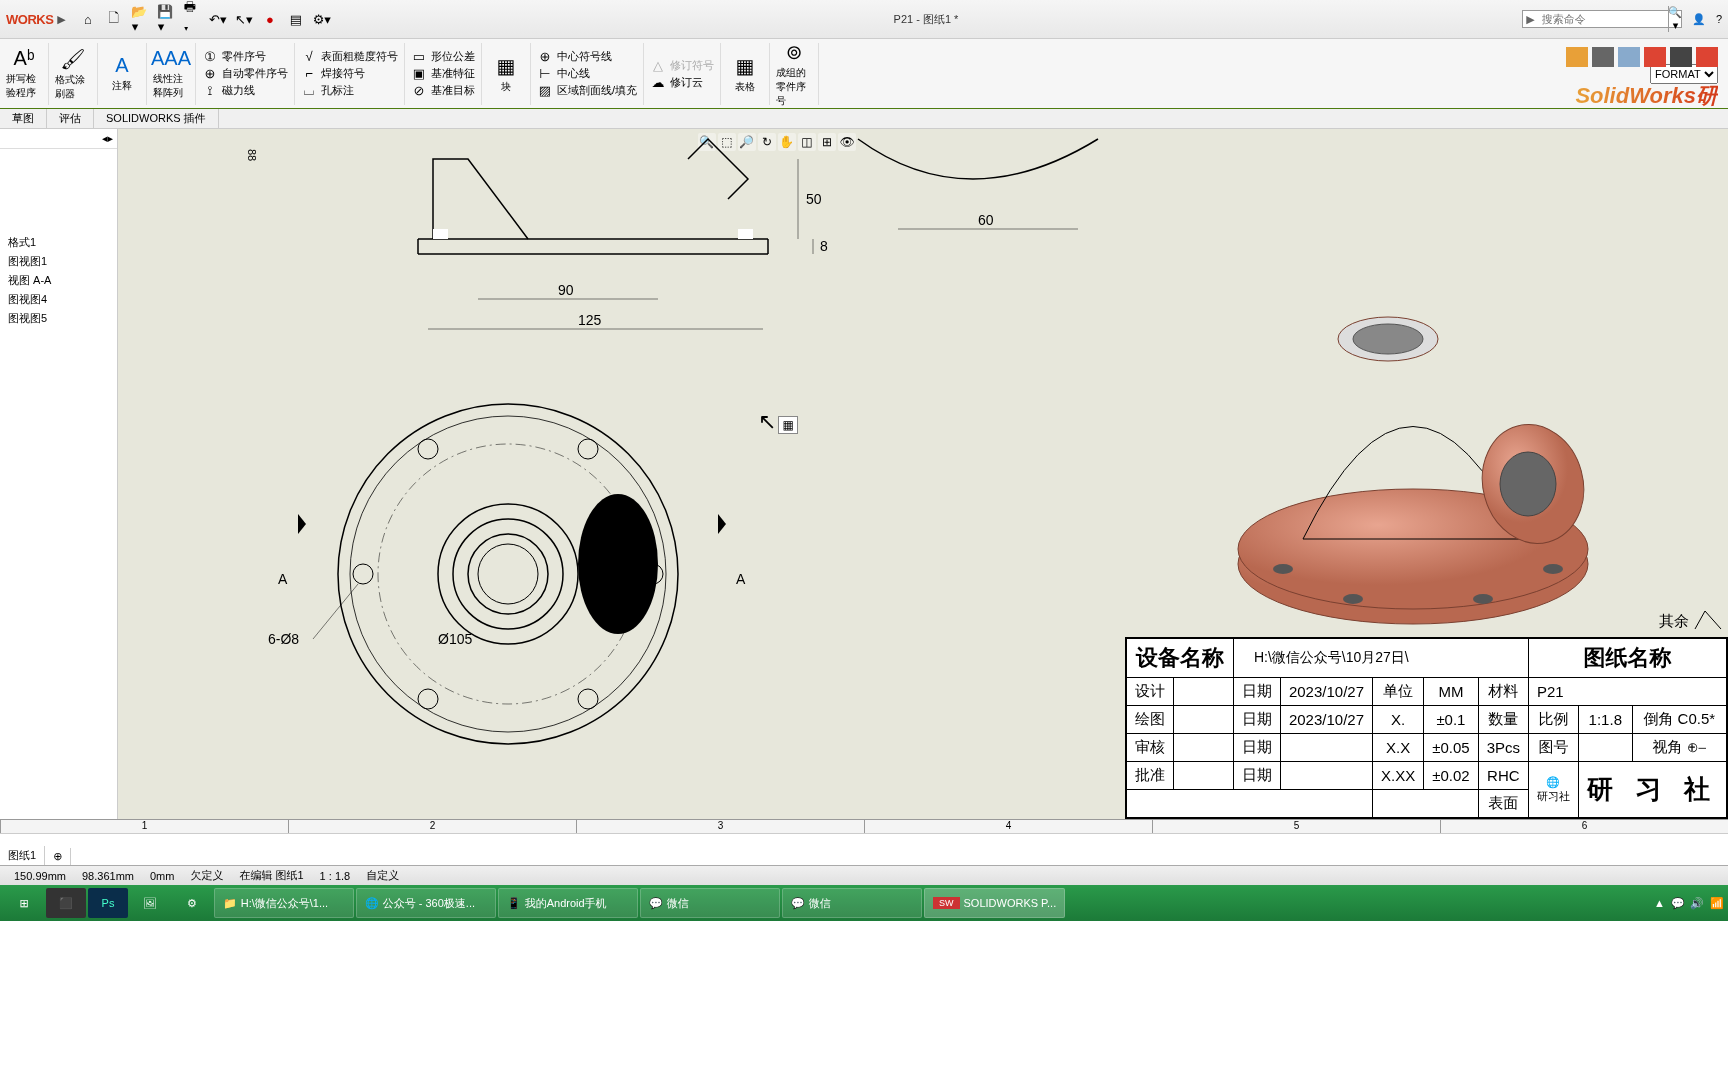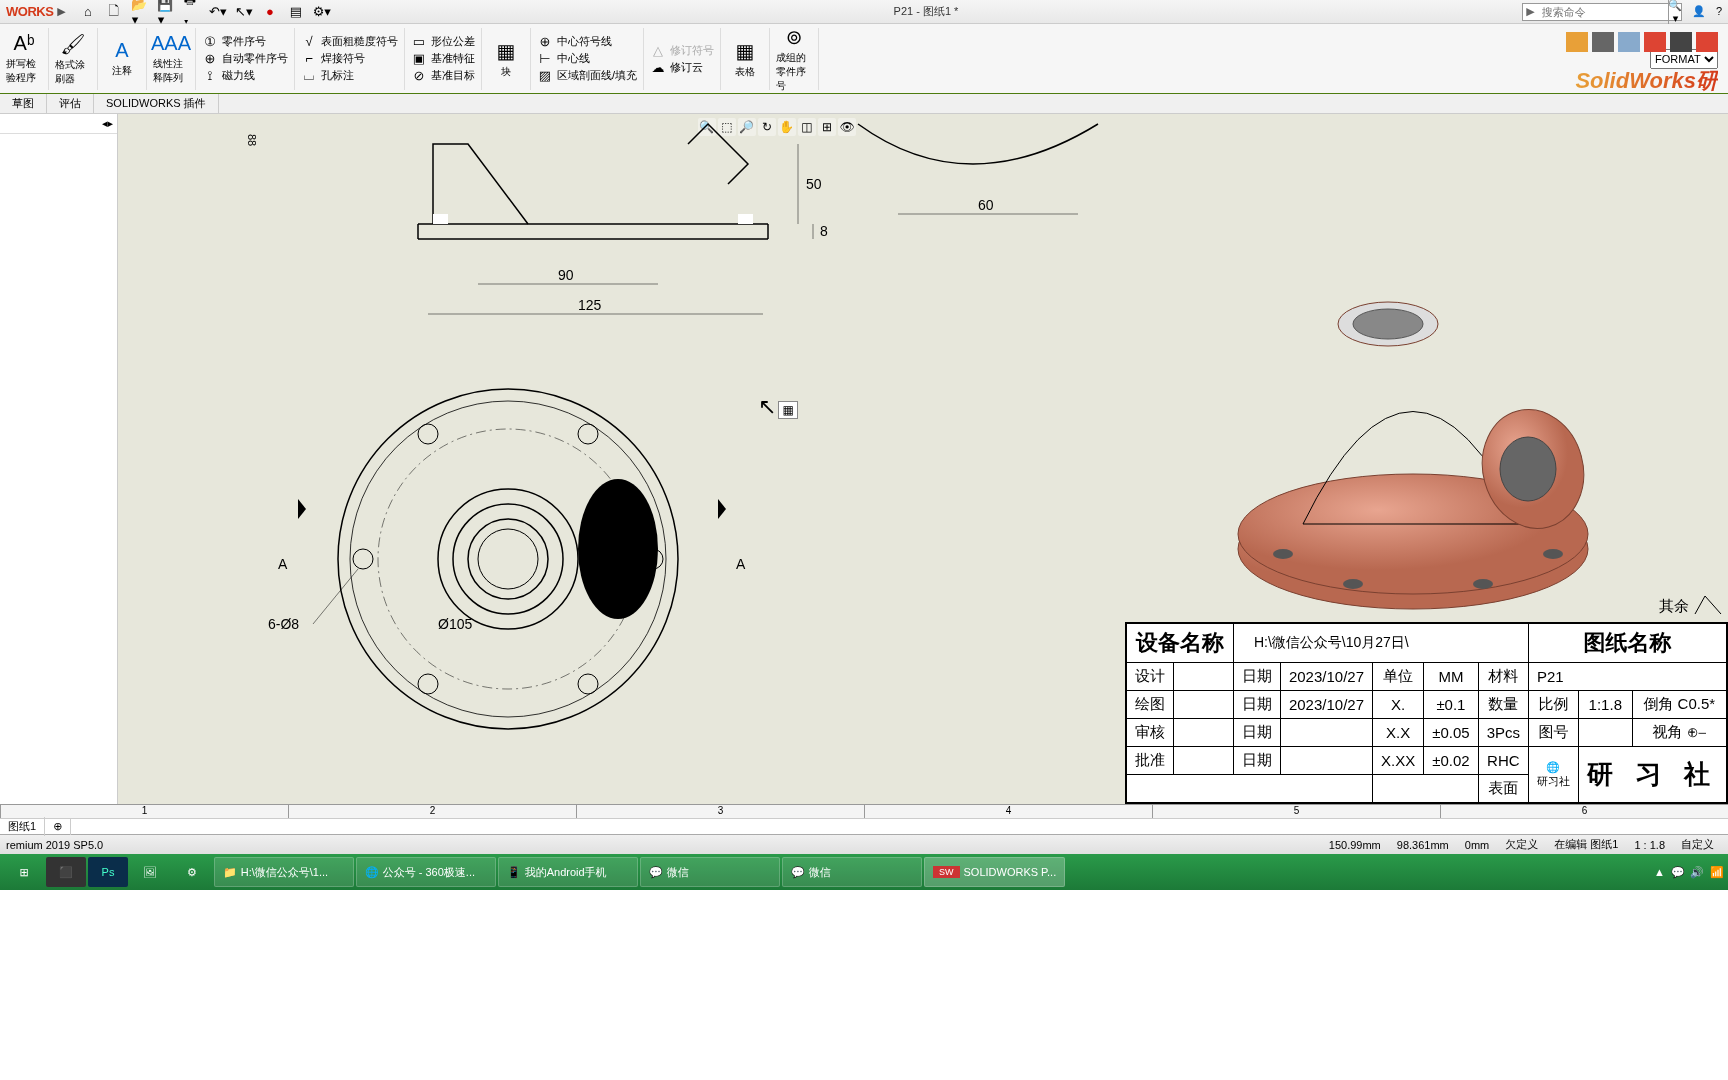--- a/index.html
+++ b/index.html
@@ -1,18 +1,18 @@
 <!DOCTYPE html>
 <html><head>
 <meta charset="utf-8">
 <style>
 * { margin: 0; padding: 0; box-sizing: border-box; font-family: "Microsoft YaHei", Arial, sans-serif; }
 body { width: 1728px; height: 1080px; overflow: hidden; background: #fff; position: relative; }
 
-.titlebar { height: 24px; background: linear-gradient(#f5f5f5,#e8e8e8); border-bottom: 1px solid #ccc; display: flex; align-items: center; padding: 0 6px; font-size: 11px; }
+.titlebar { height: 39px; background: linear-gradient(#f5f5f5,#e8e8e8); border-bottom: 1px solid #ccc; display: flex; align-items: center; padding: 0 6px; font-size: 11px; }
 .sw-logo { color: #d43a1a; font-weight: bold; font-size: 13px; letter-spacing: -0.5px; }
 .title-arrow { margin: 0 4px; color: #555; }
 .title-icons { display: flex; gap: 10px; margin-left: 10px; }
 .title-icons span { width: 16px; height: 16px; display: inline-flex; align-items: center; justify-content: center; cursor: pointer; font-size: 13px; }
 .title-center { flex: 1; text-align: center; color: #333; }
 .title-search { display: flex; align-items: center; border: 1px solid #999; background: #fff; height: 18px; width: 160px; }
 .title-search input { border: none; outline: none; width: 130px; font-size: 11px; padding: 0 4px; }
 .title-search .mag { width: 22px; text-align: center; border-left: 1px solid #999; }
 .title-right { display: flex; gap: 10px; margin-left: 10px; }
 
@@ -53,21 +53,21 @@
 .tech-req { position: absolute; left: 110px; bottom: 58px; font-size: 15px; font-family: "KaiTi","STKaiti"; }
 
 .render-view { position: absolute; right: 115px; top: 155px; width: 390px; height: 350px; }
 
 .remain-sym { position: absolute; right: 5px; top: 480px; display: flex; align-items: center; gap: 4px; font-size: 15px; }
 
 .sheet-bottom { position: absolute; bottom: 0; left: 0; right: 0; }
 .ruler-bottom { height: 14px; background: #f4f4f4; border-top: 1px solid #999; font-size: 10px; display: flex; }
 .ruler-bottom span { flex: 1; text-align: center; border-left: 1px solid #999; }
 
-.doc-tabs { height: 16px; background: #fff; border-top: 1px solid #ccc; display: flex; font-size: 11px; align-items: center; }
+.doc-tabs { height: 32px; background: #fff; border-top: 1px solid #ccc; display: flex; font-size: 11px; align-items: flex-end; }
 .doc-tabs span { padding: 2px 8px; border-right: 1px solid #ccc; }
 
 .statusbar { height: 20px; background: linear-gradient(#f0f0f0,#e0e0e0); border-top: 1px solid #aaa; display: flex; align-items: center; font-size: 11px; padding: 0 6px; }
 .statusbar .sb-left { flex: 1; }
 .statusbar .sb-item { margin: 11px 8px; }
 
 .taskbar { height: 36px; background: linear-gradient(#2a9a4a,#1c7a38); display: flex; align-items: center; padding: 0 4px; gap: 2px; }
 .task-btn { height: 30px; min-width: 40px; border-radius: 2px; display: flex; align-items: center; justify-content: center; color: #fff; font-size: 11px; padding: 0 8px; gap: 4px; cursor: pointer; }
 .task-btn.wide { min-width: 140px; background: rgba(255,255,255,0.12); border: 1px solid rgba(255,255,255,0.2); justify-content: flex-start; }
 .task-tray { margin-left: auto; display: flex; gap: 6px; color: #fff; font-size: 11px; align-items: center; }
@@ -233,20 +233,27 @@
   <span>SOLIDWORKS 插件</span>
 </div>
 
 <div class="main">
   <div class="side-panel">
     <div class="side-header">
       <span>◂</span>
       <span>▸</span>
     </div>
     <div style="height:80px"></div>
+    <div class="side-tree">
+      <div>格式1</div>
+      <div>图视图1</div>
+      <div>视图 A-A</div>
+      <div>图视图4</div>
+      <div>图视图5</div>
+    </div>
   </div>
 
   <div class="canvas">
     <div class="canvas-tools">
       <span>🔍</span>
       <span>⬚</span>
       <span>🔎</span>
       <span>↻</span>
       <span>✋</span>
       <span>◫</span>
@@ -418,21 +425,20 @@
     <span>5</span>
     <span>6</span>
 </div>
 
 <div class="doc-tabs">
   <span>图纸1</span>
   <span>⊕</span>
 </div>
 
 <div class="statusbar">
-  <span class="sb-left">remium 2019 SP5.0</span>
   <span class="sb-item">150.99mm</span>
   <span class="sb-item">98.361mm</span>
   <span class="sb-item">0mm</span>
   <span class="sb-item">欠定义</span>
   <span class="sb-item">在编辑 图纸1</span>
   <span class="sb-item">1 : 1.8</span>
   <span class="sb-item">自定义</span>
 </div>
 
 <div class="taskbar">

